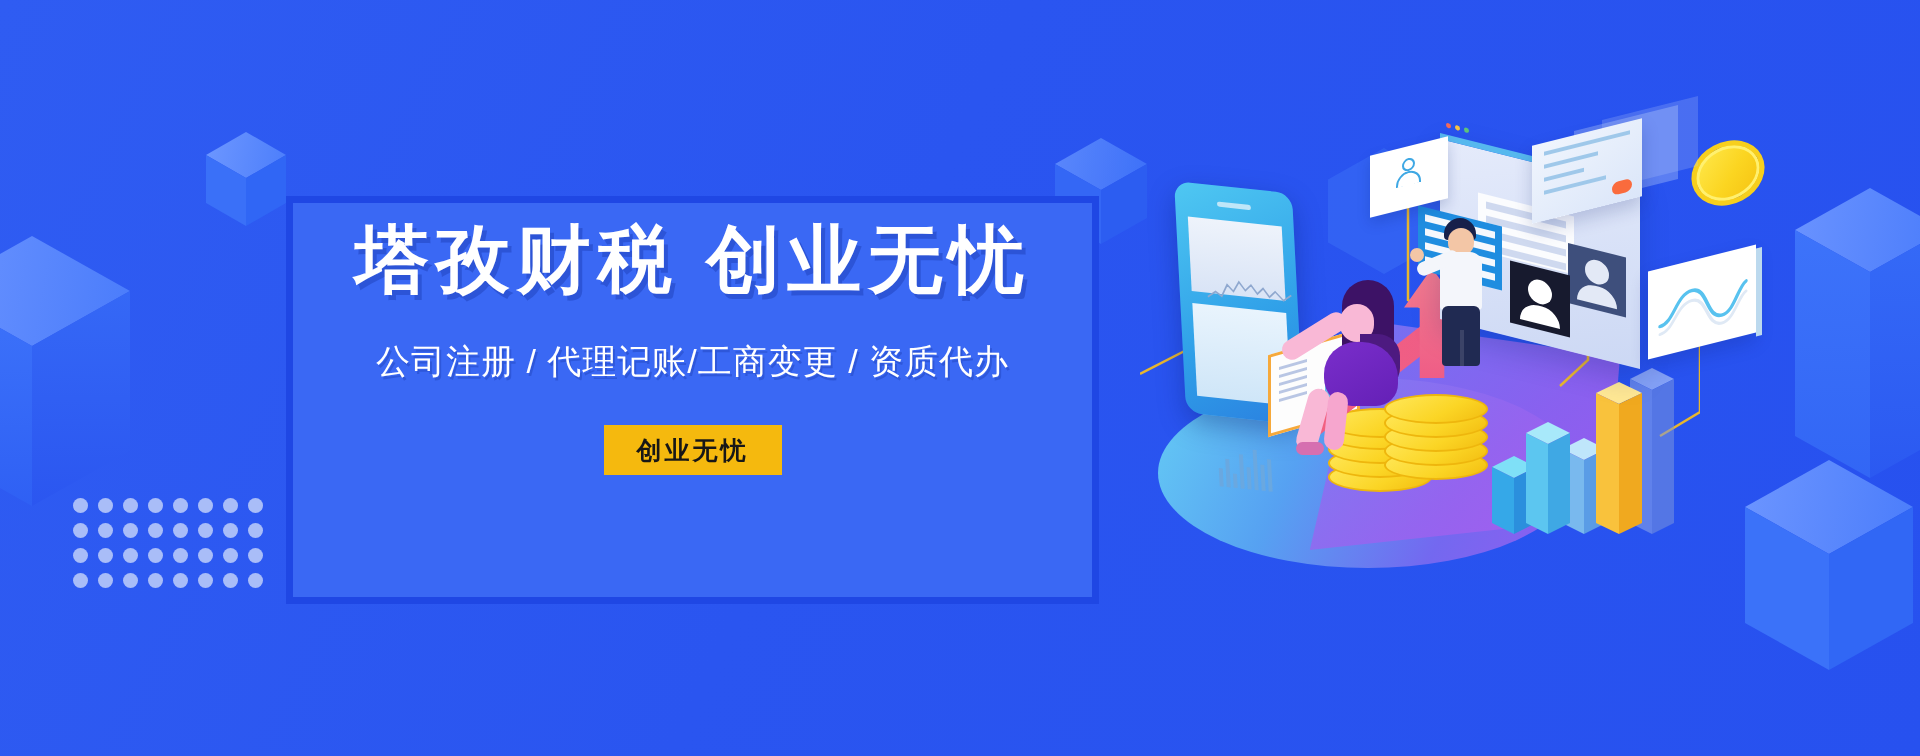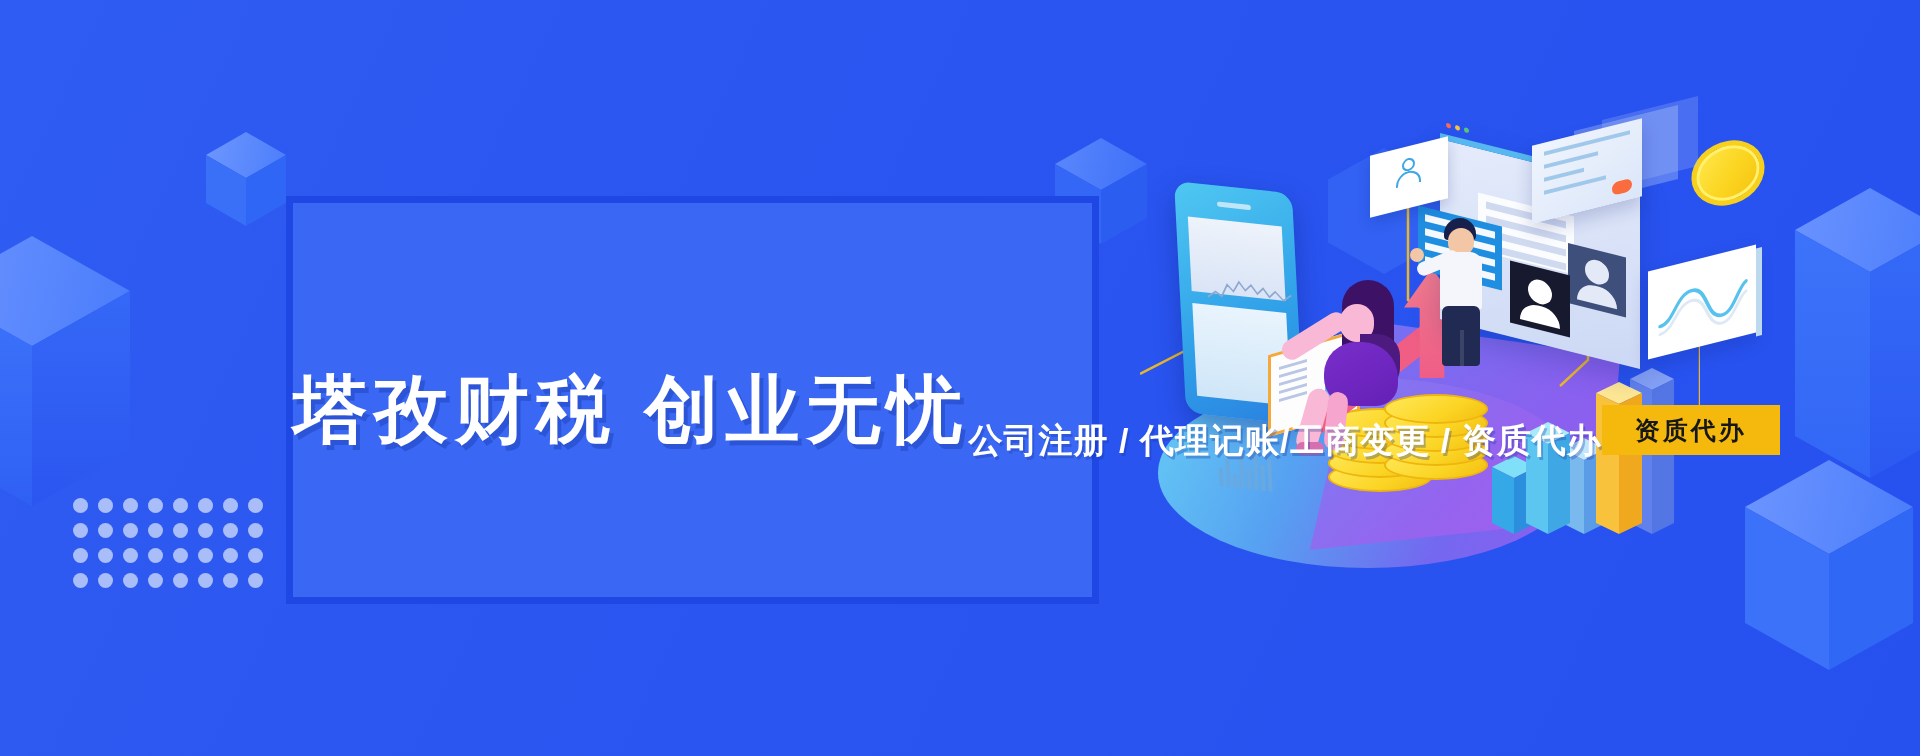--- a/index.html
+++ b/index.html
@@ -135,39 +135,39 @@
 
   
   .frame {
     position:absolute; left:286px; top:196px;
     width:813px; height:408px;
     border:7px solid #1f47e4;
     background:#3a68f4;
   }
   .frame-inner {
     position:absolute; inset:0;
-    display:flex; flex-direction:row;
+    display:flex; flex-direction:column;
     align-items:center; justify-content:flex-start;
     padding-top:20px;
   }
 
   .headline {
     color:#ffffff;
     font-size:74px;
     font-weight:700;
     letter-spacing:7px;
     line-height:1;
     white-space:nowrap;
     text-shadow:4px 5px 0 rgba(20,50,160,.35);
   }
   .subline {
-    margin-top:62px;
+    margin-top:42px;
     color:#ffffff;
     font-size:34px;
-    font-weight:700;
+    font-weight:400;
     letter-spacing:1px;
     white-space:nowrap;
     text-shadow:2px 3px 0 rgba(20,50,160,.30);
   }
 
   
   .cta {
     margin-top:40px;
     display:flex; align-items:stretch;
     height:50px;
@@ -682,19 +682,19 @@
   </div>
 
   <div class="frame">
     <div class="frame-inner">
 
       <div class="headline">塔孜财税  创业无忧</div>
 
       <div class="subline">公司注册 / 代理记账/工商变更 / 资质代办</div>
 
       <div class="cta">
-        <div class="cta-btn">资质代办</div>
+        <div class="cta-btn">创业无忧</div>
       </div>
 
     </div>
   </div>
 
 </div>
 
 </body></html>

